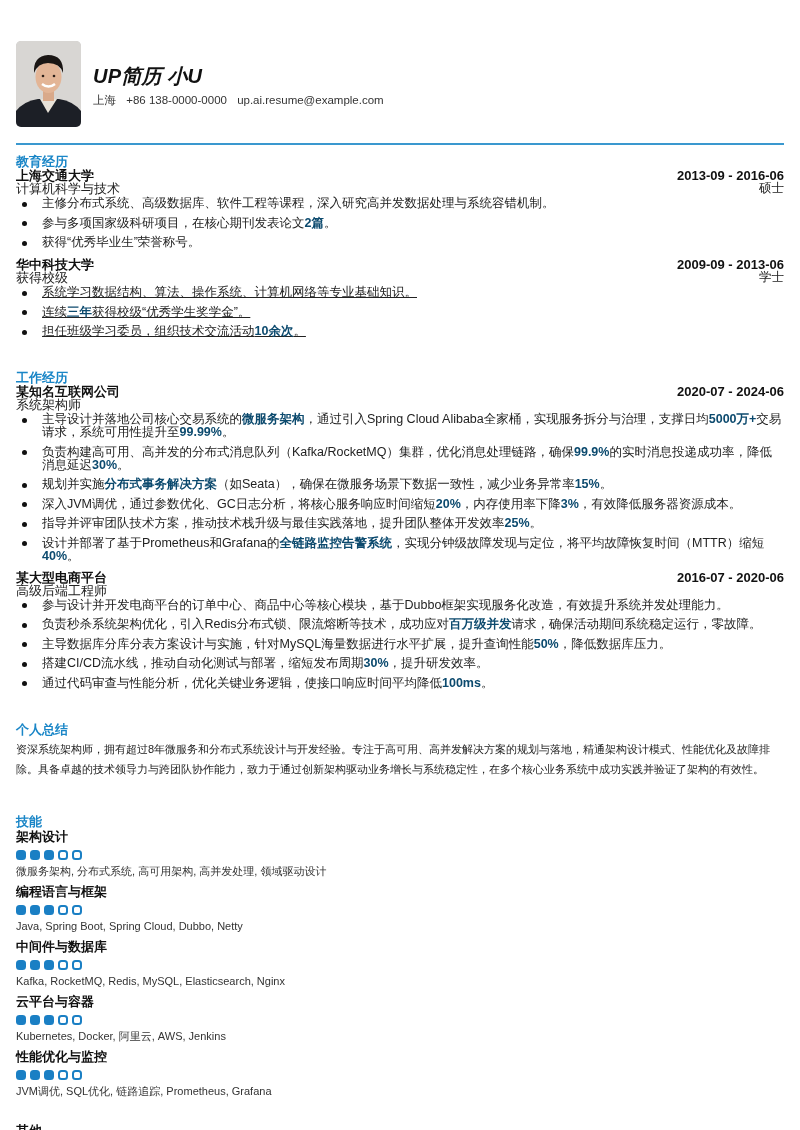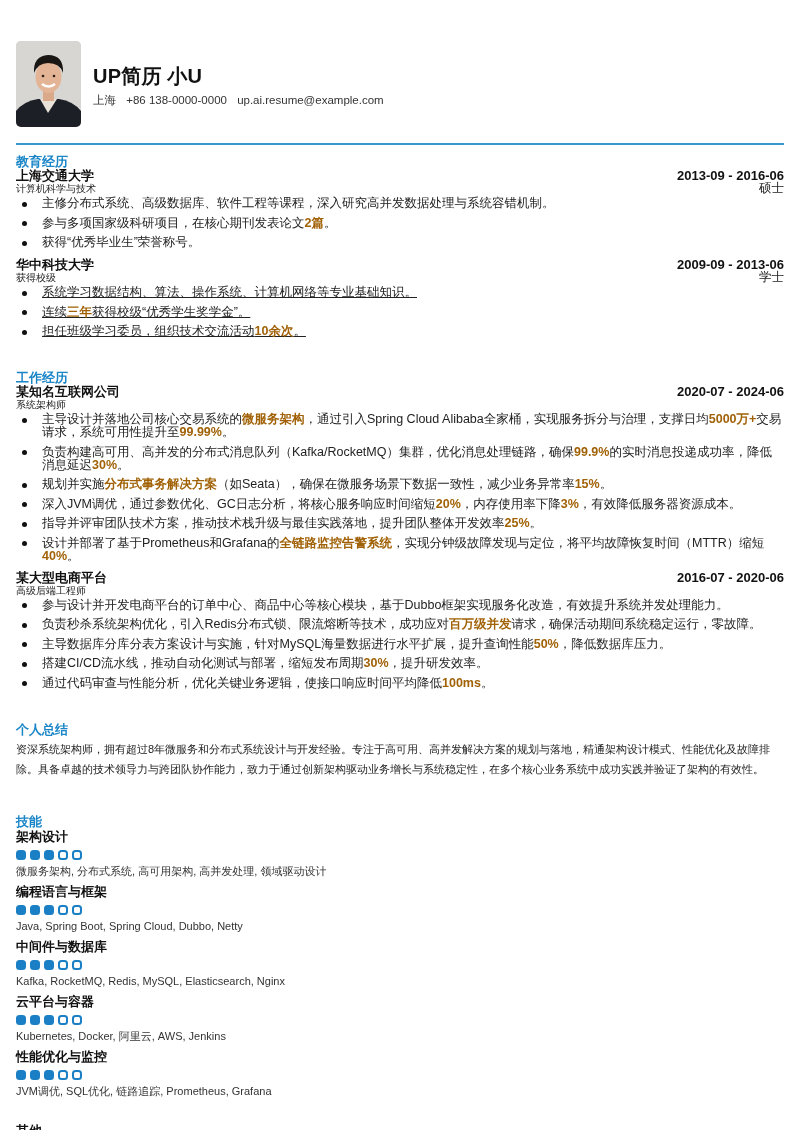--- a/index.html
+++ b/index.html
@@ -2,36 +2,36 @@
 <html><head>
 <meta charset="utf-8">
 <style>
   * { box-sizing: border-box; margin: 0; padding: 0; }
   html, body { width: 800px; height: 1130px; overflow: hidden; background: #ffffff; }
   body { font-family: "Liberation Sans", "DejaVu Sans", sans-serif; color: #222; font-size: 12.5px; position: relative; }
   .page { position: absolute; left: 16px; top: 0; width: 768px; }
 
   .header { position: absolute; left: 0; top: 41px; width: 768px; height: 90px; }
   .photo { position: absolute; left: 0; top: 0; width: 65px; height: 86px; border-radius: 5px; overflow: hidden; background: #cfcfcf; }
-  .name { position: absolute; left: 77px; top: 22px; font-size: 20px; font-weight: bold; color: #111; letter-spacing: 0.2px; }
+  .name { position: absolute; left: 77px; top: 22px; font-size: 20px; font-weight: bold; color: #111; letter-spacing: 0.2px; font-style: italic; }
   .contact { position: absolute; left: 77px; top: 52px; font-size: 11.5px; color: #333; white-space: nowrap; }
   .contact span { margin-right: 7px; }
   .divider { position: absolute; left: 0; top: 143px; width: 768px; height: 1.5px; background: #3a98cf; }
 
   .section { position: absolute; left: 0; width: 768px; }
   .section-title { font-size: 13px; font-weight: bold; color: #1a86c7; line-height: 14px; }
   .entry-head { position: relative; height: 26px; }
   .entry-org { position: absolute; left: 0; top: 0; font-size: 13px; font-weight: bold; color: #111; line-height: 13px; }
-  .entry-role { position: absolute; left: 0; top: 13px; font-size: 10px; color: #222; line-height: 13px; }
+  .entry-role { position: absolute; left: 0; top: 13px; font-size: 13px; color: #222; line-height: 13px; }
   .entry-date { position: absolute; right: 0; top: 0; font-size: 13px; font-weight: bold; color: #111; line-height: 13px; }
   .entry-degree { position: absolute; right: 0; top: 13px; font-size: 12.5px; color: #222; line-height: 13px; }
   ul.bullets { list-style: none; margin-top: 2px; }
   ul.bullets li { position: relative; padding-left: 26px; font-size: 12.5px; line-height: 13px; margin-bottom: 6.5px; color: #222; }
   ul.bullets li::before { content: ""; position: absolute; left: 6px; top: 4.5px; width: 5px; height: 5px; border-radius: 50%; background: #111; }
-  b { font-weight: bold; color: #a16207; }
+  b { font-weight: bold; color: #0c4a6e; }
 
   .summary { font-size: 11px; line-height: 20px; color: #222; margin-top: 2px; }
 
   .skill { margin-bottom: 6px; }
   .skill-name { font-size: 13px; font-weight: bold; color: #111; line-height: 15px; }
   .dots { display: flex; gap: 4px; margin: 6px 0 5px 0; height: 10px; }
   .dot { width: 10px; height: 10px; border-radius: 3.5px; }
   .dot.on { background: #1a7fc4; }
   .dot.off { background: #fff; border: 2px solid #1a7fc4; }
   .skill-items { font-size: 11px; color: #333; line-height: 13px; }

